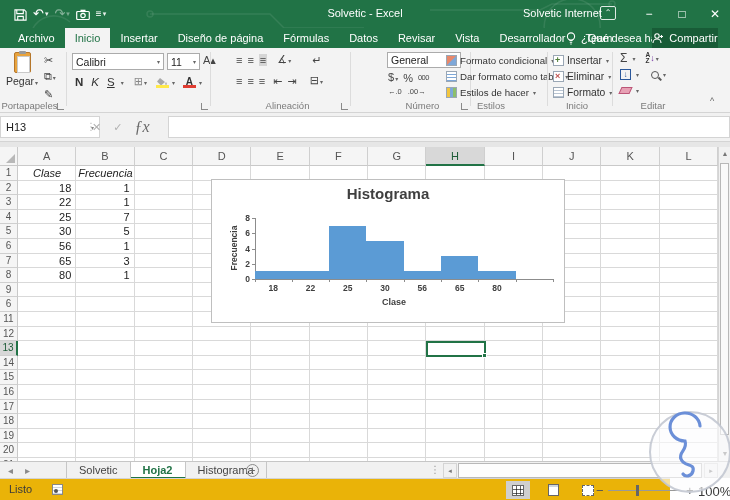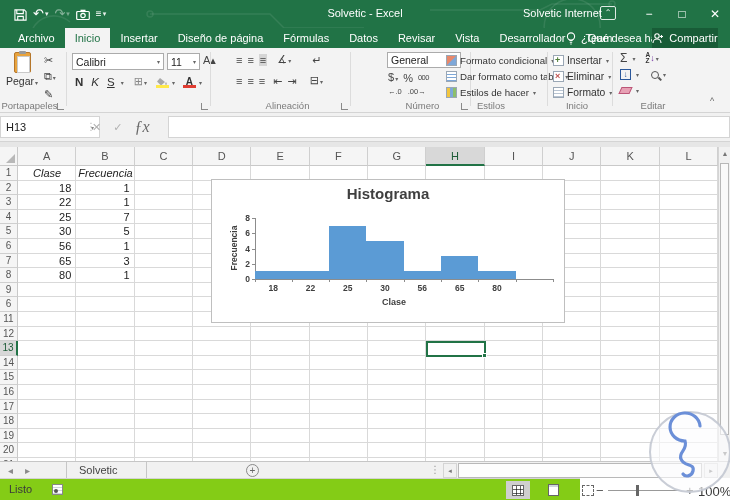--- a/index.html
+++ b/index.html
@@ -105,33 +105,33 @@
   #xlab { position:absolute; left:152px; top:117px; width:60px; text-align:center; font-size:9px; font-weight:bold; color:#3f3f3f; }
 
   
   #vscroll { position:absolute; left:718px; top:5px; width:12px; height:314px; background:#f1f1f1; border-left:1px solid #d4d4d4; }
   .sbarrow { position:absolute; width:12px; height:14px; color:#777; font-size:7px; text-align:center; line-height:14px; }
   #vthumb { position:absolute; left:1px; top:16px; width:9px; height:272px; background:#fafafa; border:1px solid #b8b8b8; }
 
   
   #tabbar { left:0; top:461px; width:730px; height:17px; background:#f1f1f1; border-top:1px solid #c6c6c6; }
   #navarrows { position:absolute; left:8px; top:0; height:16px; display:flex; gap:12px; align-items:center; color:#8a8a8a; font-size:10px; }
-  #sheettabs { position:absolute; left:66px; top:0; height:17px; display:flex; align-items:stretch;flex-direction:column; }
+  #sheettabs { position:absolute; left:66px; top:0; height:17px; display:flex; align-items:stretch; }
   .stab { padding:0 12px; line-height:16px; font-size:11px; color:#444; border-right:1px solid #c6c6c6; background:transparent; }
   .stab:first-child { border-left:1px solid #c6c6c6; }
   .stab.active { background:#fff; color:#217346; font-weight:bold; border-bottom:2px solid #217346; }
   #newsheet { position:absolute; left:246px; top:2px; width:13px; height:13px; border:1px solid #8a8a8a; border-radius:50%; color:#666; font-size:10px; line-height:11px; text-align:center; }
   #hscroll { position:absolute; left:443px; top:1px; width:275px; height:15px; }
   #hscroll .hs-l,#hscroll .hs-r { position:absolute; top:0; width:14px; height:15px; background:#f1f1f1; border:1px solid #d4d4d4; color:#777; font-size:7px; text-align:center; line-height:14px; }
   #hscroll .hs-l { left:0; } #hscroll .hs-r { right:0; }
   #hthumb { position:absolute; left:15px; top:0; width:244px; height:15px; background:#fdfdfd; border:1px solid #b8b8b8; }
   #hgrip { position:absolute; left:430px; top:2px; color:#999; font-size:10px; }
 
   
-  #statusbar { left:0; top:478px; width:580px; height:22px; background:#84cc16; border-top:1px solid #d4d4d4; }
+  #statusbar { left:0; top:478px; width:670px; height:22px; background:#eab308; border-top:1px solid #d4d4d4; }
   #mode { position:absolute; left:9px; top:4px; font-size:11px; color:#3a3a3a; }
   #macroicon { position:absolute; left:52px; top:5px; width:11px; height:11px; border:1px solid #888; background:repeating-linear-gradient(to bottom,#fff 0 2px,#cfd6dd 2px 3px); }
   #macroicon:after { content:""; position:absolute; left:1px; bottom:1px; width:4px; height:4px; background:#555; border-radius:50%; }
   .viewbtn { position:absolute; top:2px; width:24px; height:18px; display:flex; align-items:center; justify-content:center; }
   .viewbtn.sel { background:#cfcfcf; }
   .vi-normal { width:12px; height:11px; border:1px solid #666; background:repeating-linear-gradient(to right,#fff 0 3px,#666 3px 4px),repeating-linear-gradient(to bottom,#fff 0 3px,#666 3px 4px); background-blend-mode:multiply; }
   .vi-page { width:11px; height:12px; border:1px solid #666; background:#fff; box-shadow:inset 0 2px 0 #cfd6dd; }
   .vi-break { width:12px; height:11px; border:1px dashed #666; background:#fff; }
   #zoomout { position:absolute; left:596px; top:4px; color:#555; font-size:13px; }
   #zoomtrack { position:absolute; left:608px; top:11px; width:72px; height:1px; background:#999; }

